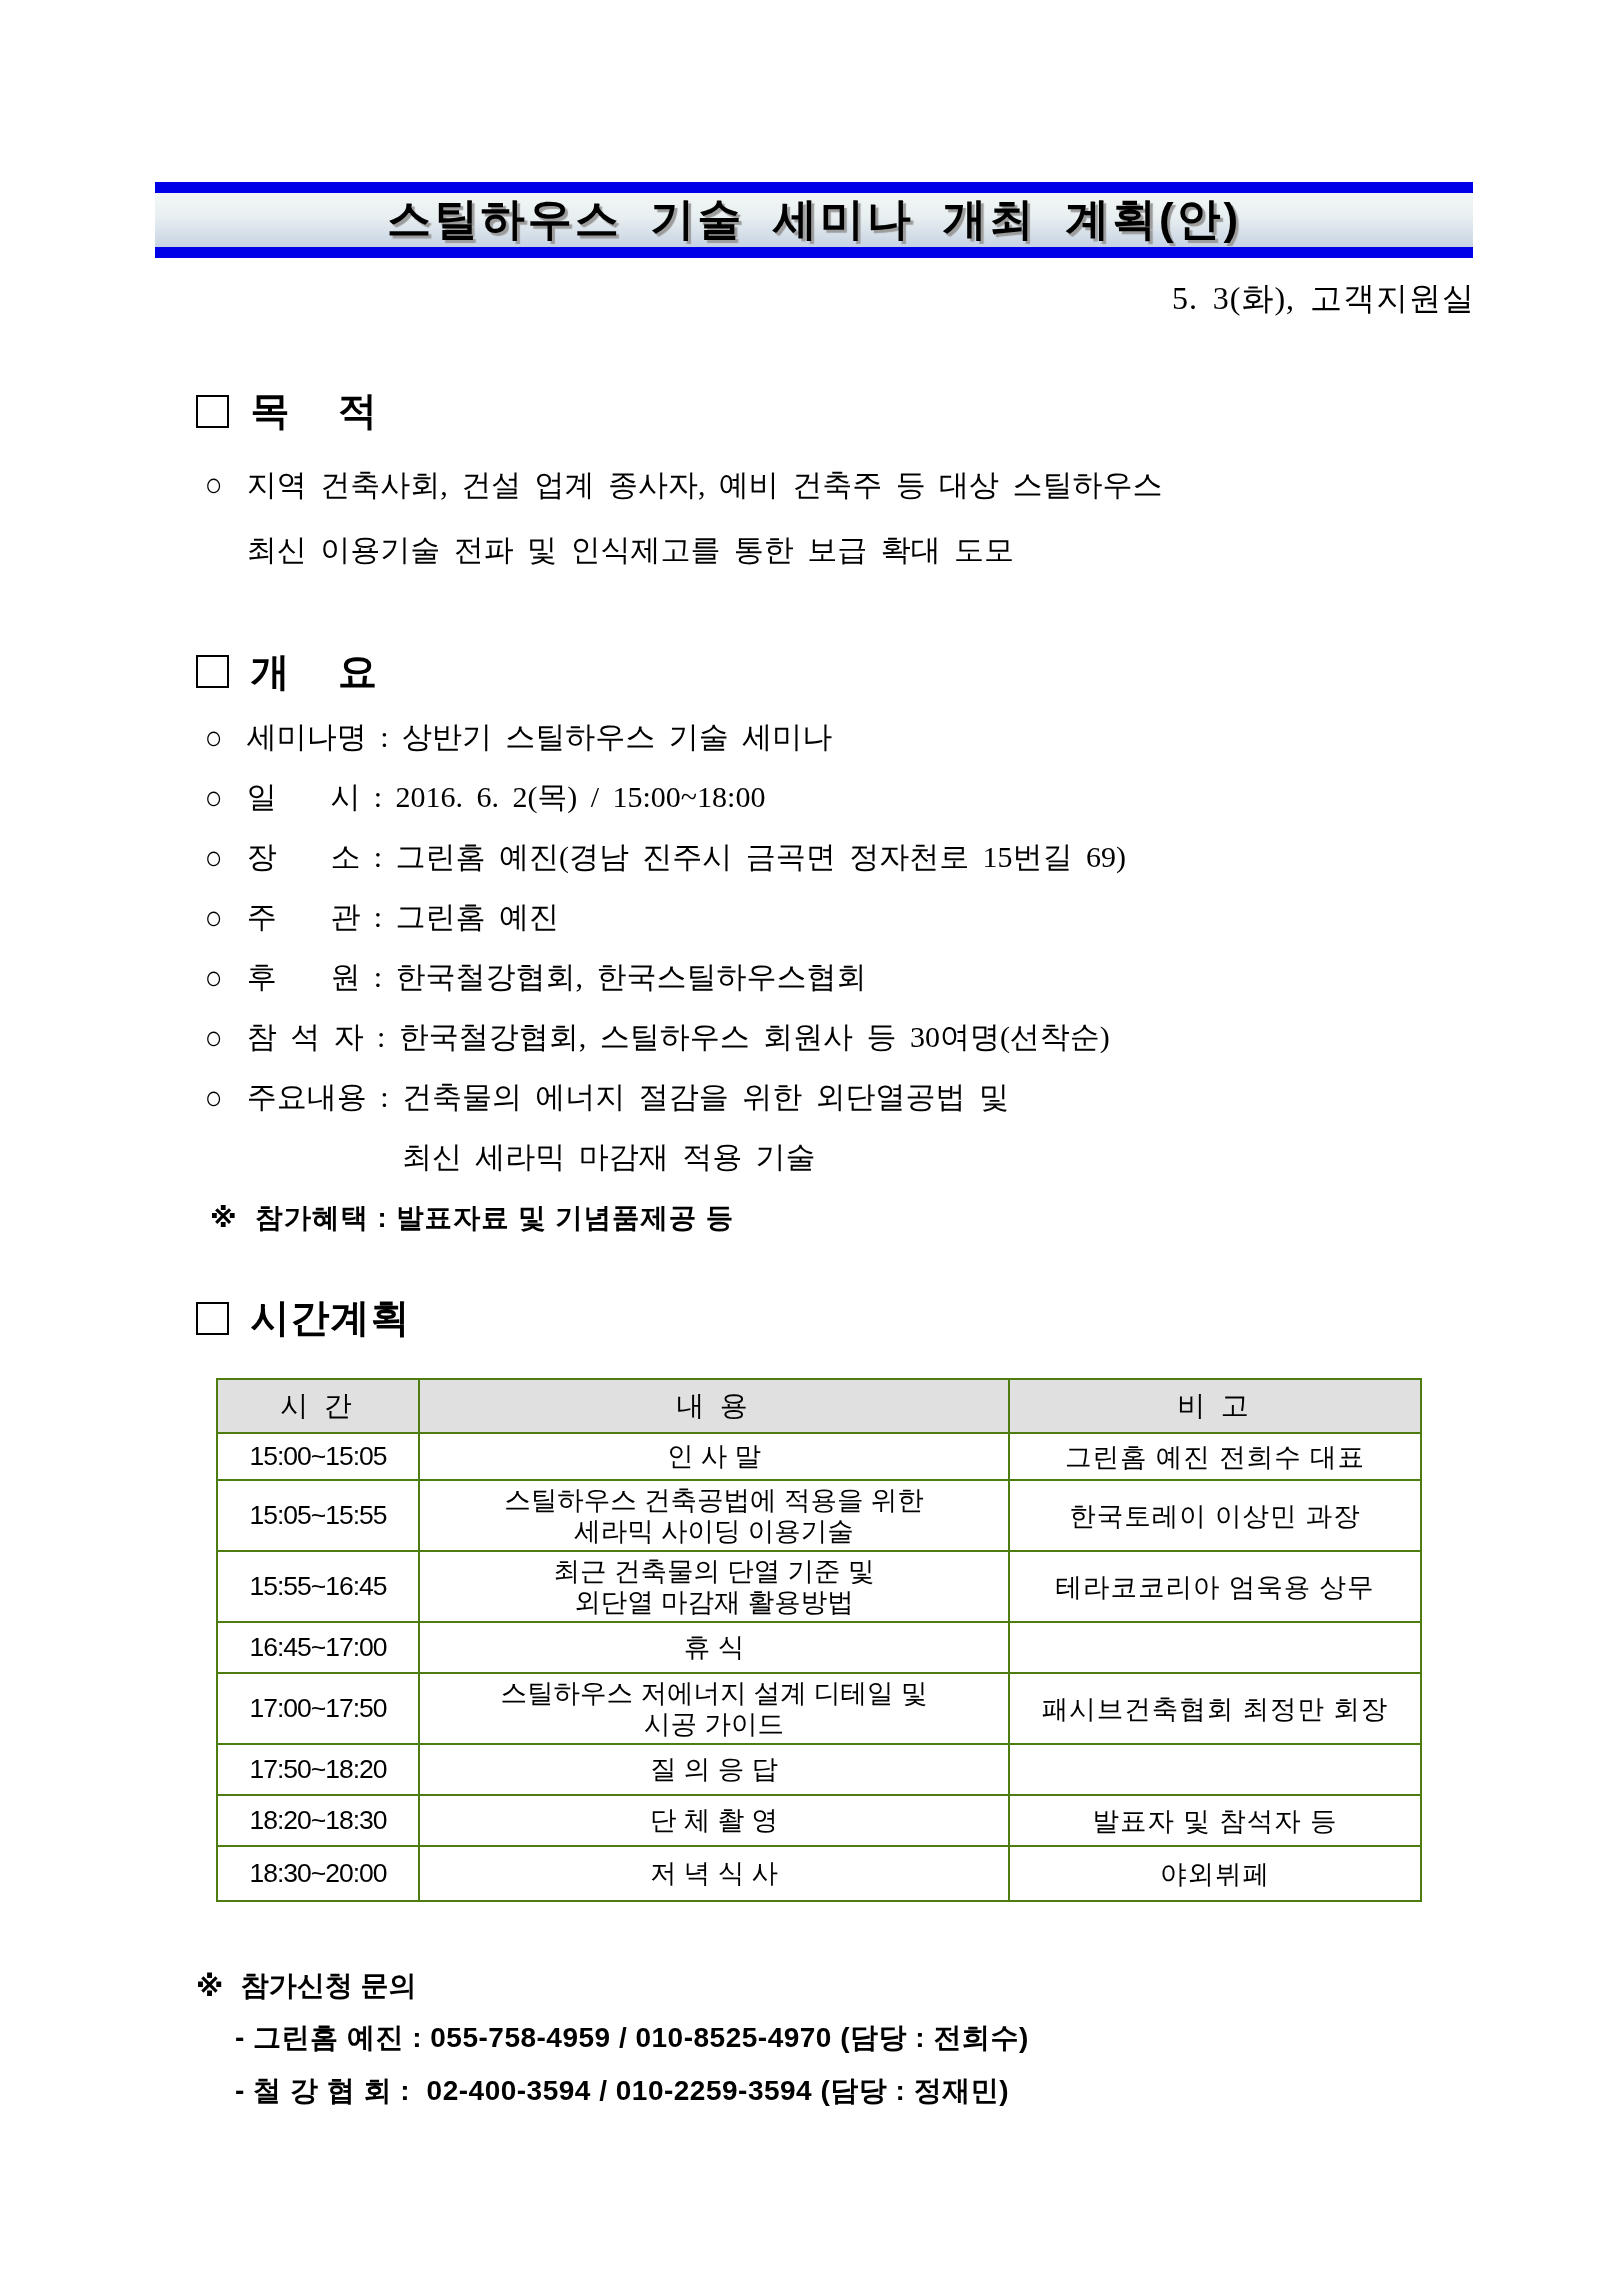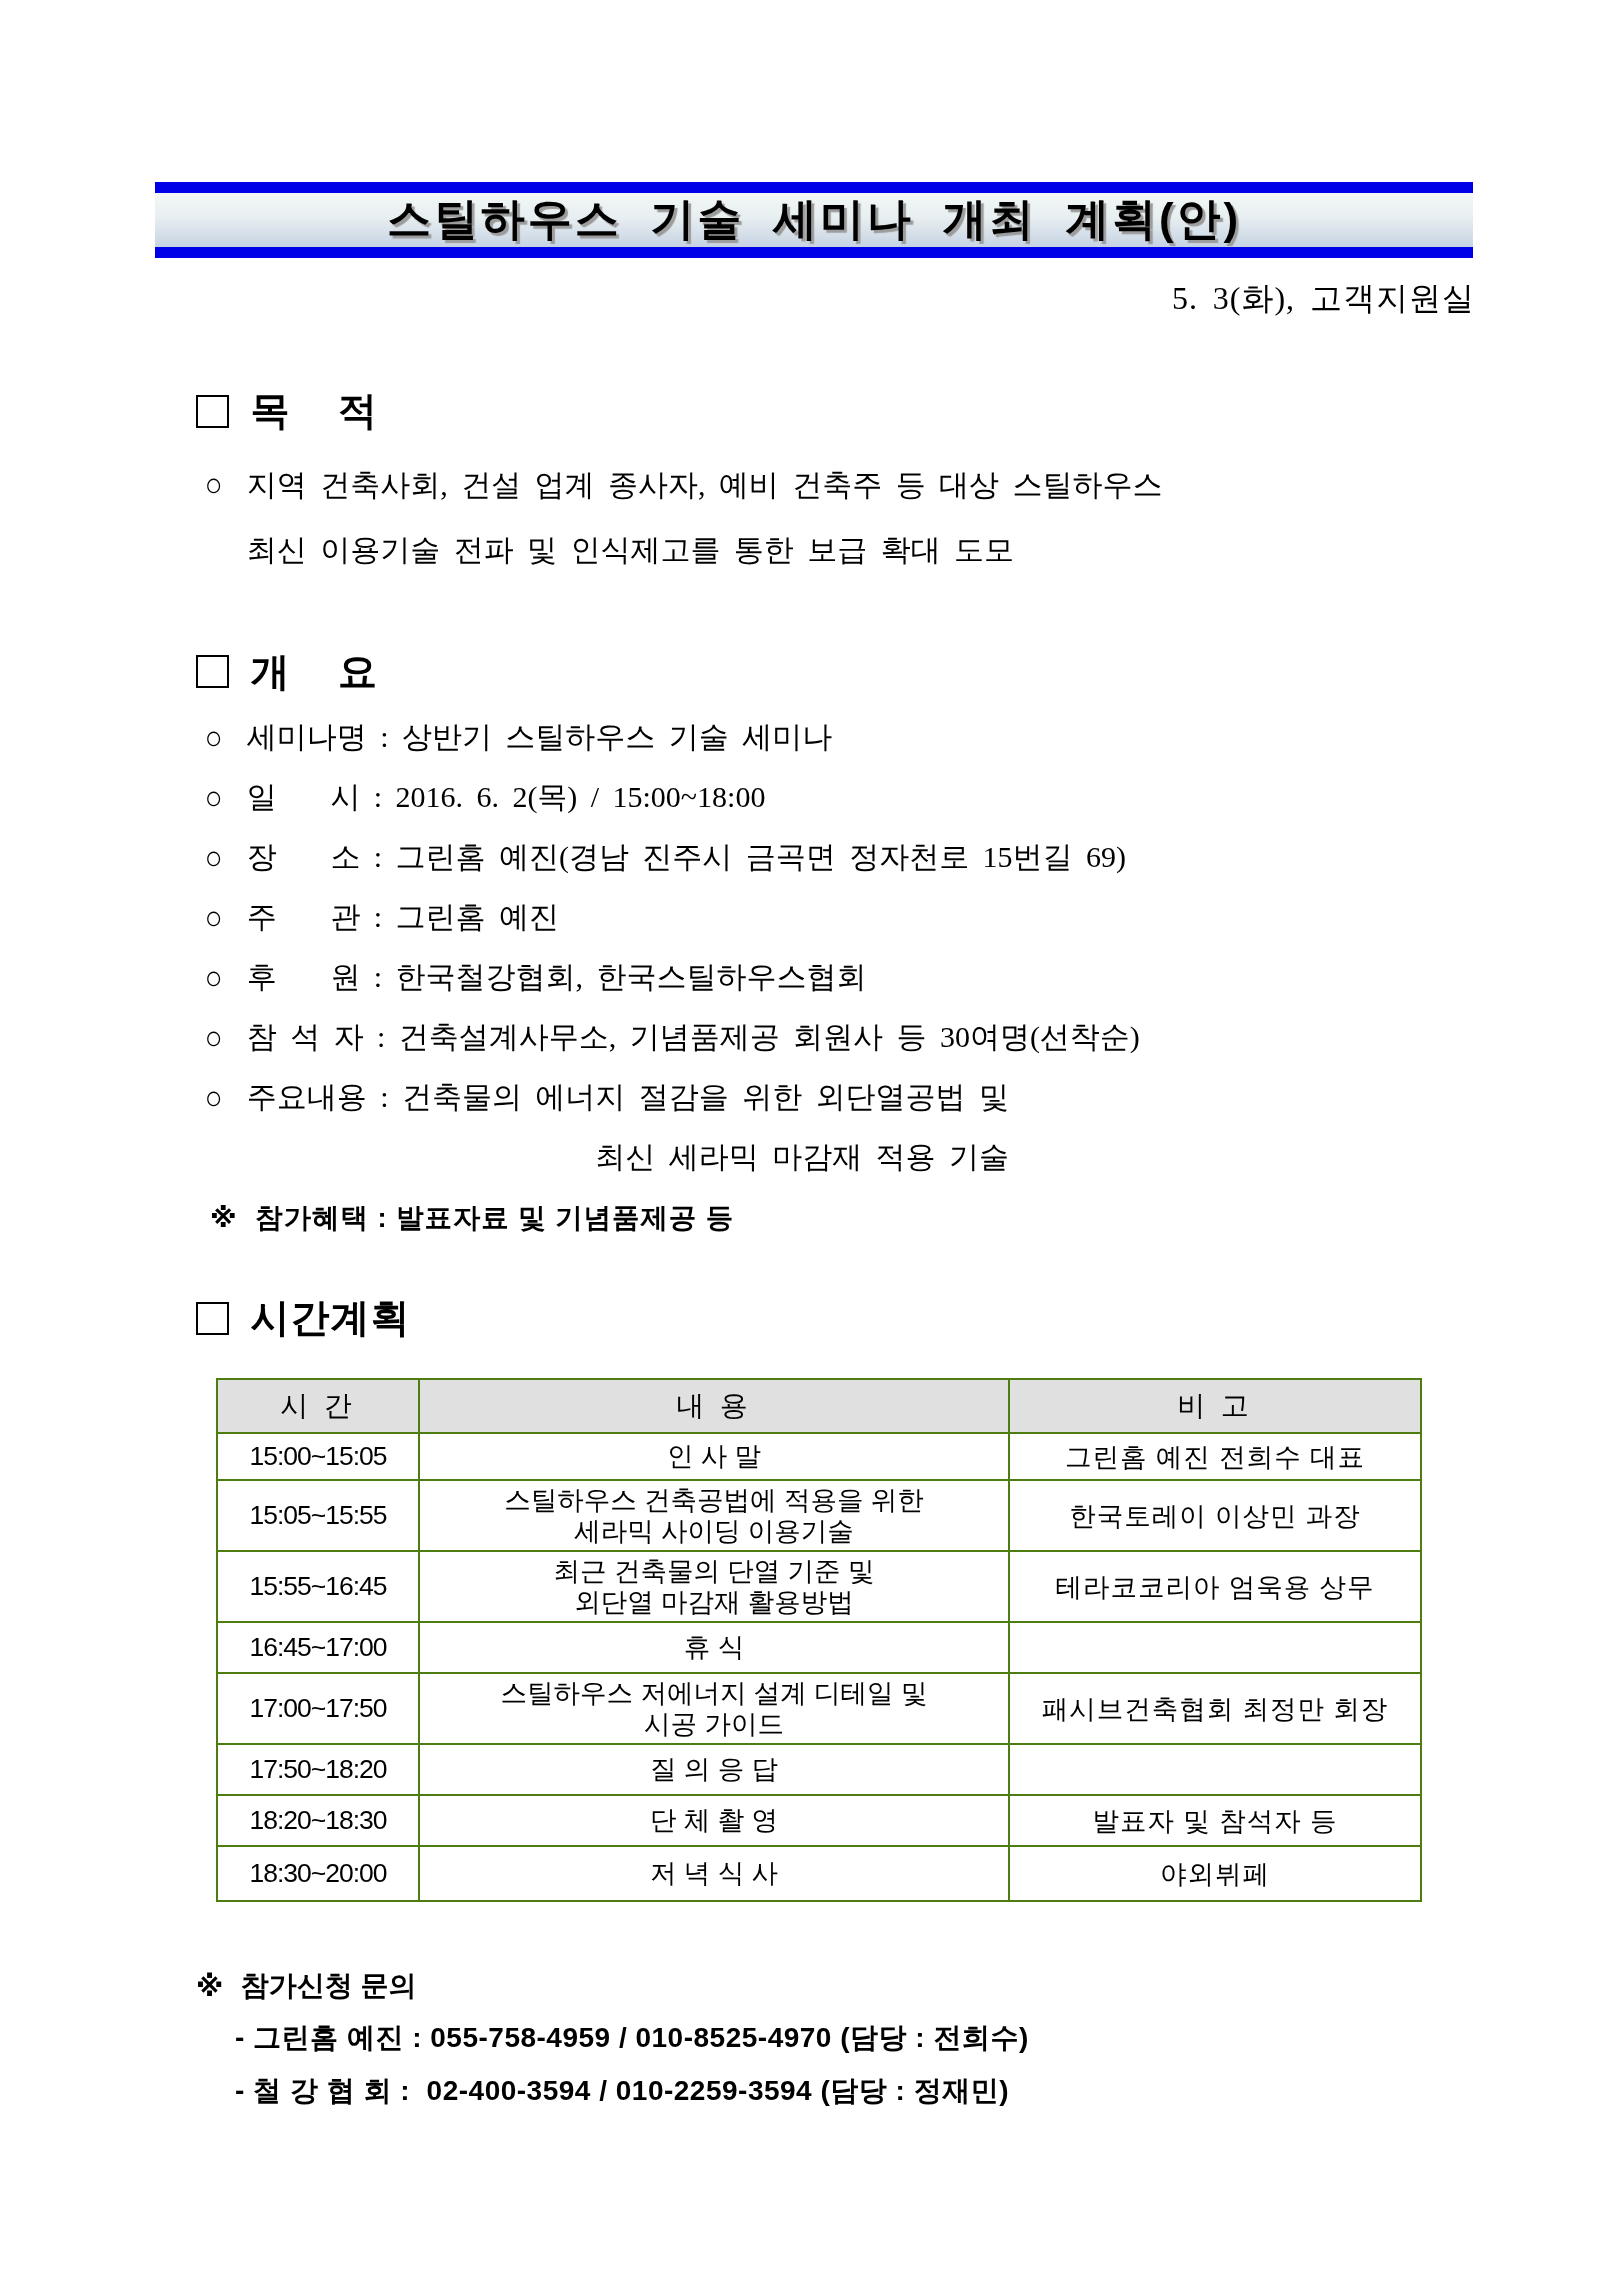--- a/index.html
+++ b/index.html
@@ -69,21 +69,21 @@
     margin-right:23.5px;
     transform:scale(0.92,1.05);
   }
   .purpose-list{margin-top:13.7px;}
   .purpose-list .bullet-line{line-height:65px;}
   .purpose-list .item-text{white-space:pre-line;}
   .overview-list{margin-top:7.8px;}
   .overview-list .bullet-line{line-height:60px;}
   .ov-label{white-space:pre;}
   .ov-sep{white-space:pre;}
-  .ov-value{white-space:pre-line;display:inline-block;vertical-align:top;text-align:right;}
+  .ov-value{white-space:pre-line;display:inline-block;vertical-align:top;}
   
   .note-line{
     margin:13.7px 0 0 210px;
     font-family:"Liberation Sans","DejaVu Sans",sans-serif;
     font-weight:bold;font-size:27.4px;letter-spacing:1px;
     display:flex;gap:17.6px;align-items:center;
     white-space:pre;
   }
   
   .schedule-table{
@@ -185,21 +185,21 @@
     <div class="bullet-line">
       <span class="circle-bullet">○</span>
       <span class="ov-label">후    원</span>
         <span class="ov-sep"> : </span>
         <span class="ov-value">한국철강협회, 한국스틸하우스협회</span>
     </div>
     <div class="bullet-line">
       <span class="circle-bullet">○</span>
       <span class="ov-label">참 석 자</span>
         <span class="ov-sep"> : </span>
-        <span class="ov-value">건축설계사무소, 기념품제공 회원사 등 30여명(선착순)</span>
+        <span class="ov-value">한국철강협회, 스틸하우스 회원사 등 30여명(선착순)</span>
     </div>
     <div class="bullet-line">
       <span class="circle-bullet">○</span>
       <span class="ov-label">주요내용</span>
         <span class="ov-sep"> : </span>
         <span class="ov-value">건축물의 에너지 절감을 위한 외단열공법 및
 최신 세라믹 마감재 적용 기술</span>
     </div>
   </div>
   <div class="note-line">

